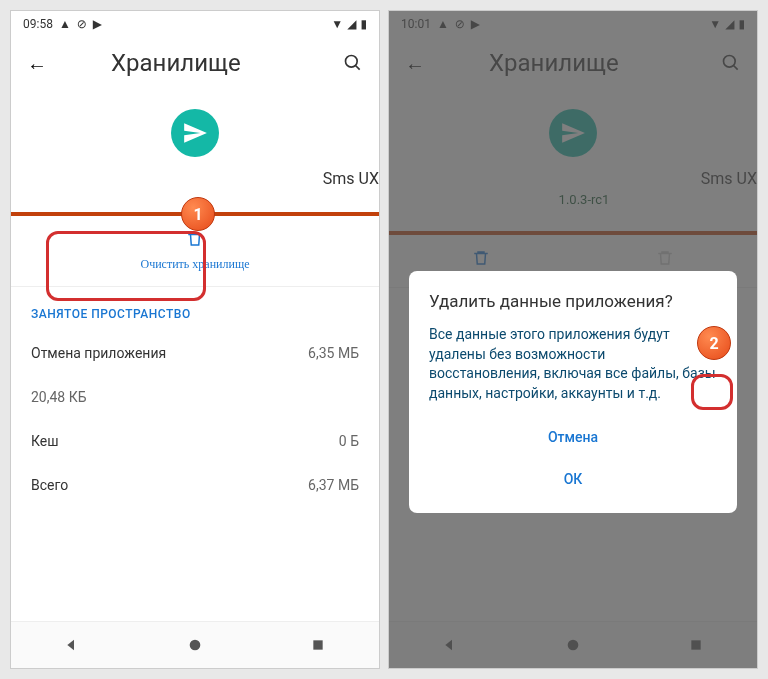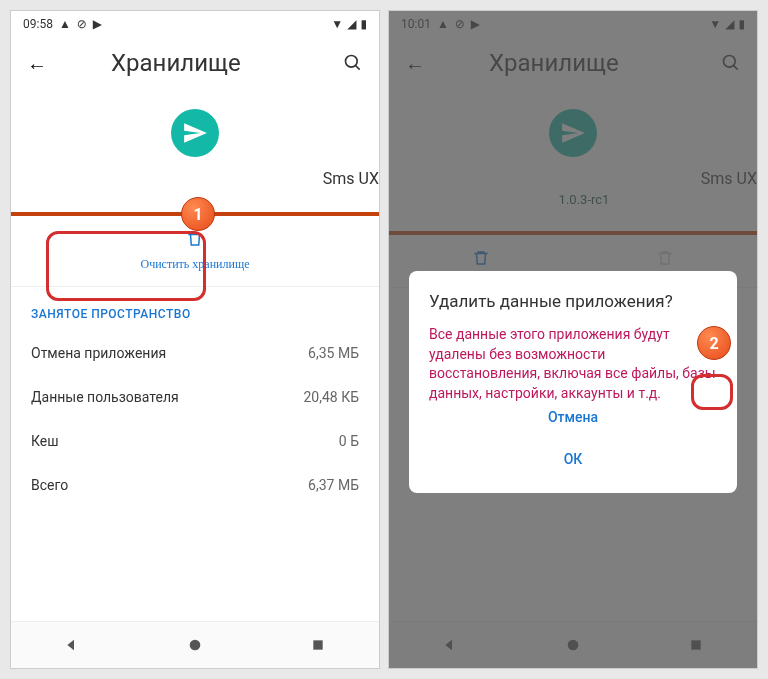--- a/index.html
+++ b/index.html
@@ -24,21 +24,21 @@
 .action-label { font-size: 12px; }
 .section-header { color: #1976d2; font-size: 12px; font-weight: 500; padding: 20px 20px 10px; letter-spacing: 0.5px; }
 .info-row { display: flex; justify-content: space-between; padding: 14px 20px; font-size: 14px; }
 .info-label { color: #333; }
 .info-value { color: #666; }
 .nav-bar { position: absolute; bottom: 0; left: 0; right: 0; display: flex; justify-content: space-around; padding: 14px 0; border-top: 1px solid #eee; background: #fafafa; }
 .nav-btn { width: 18px; height: 18px; cursor: pointer; display: flex; align-items: center; justify-content: center; }
 .overlay { position: absolute; top: 0; left: 0; right: 0; bottom: 0; background: rgba(0,0,0,0.5); z-index: 5; }
 .dialog { position: absolute; top: 260px; left: 20px; right: 20px; background: #fff; border-radius: 8px; padding: 20px; z-index: 10; }
 .dialog-title { font-size: 17px; color: #333; margin-bottom: 14px; }
-.dialog-text { font-size: 14px; color: #be185d; line-height: 1.4; }
+.dialog-text { font-size: 14px; color: #0c4a6e; line-height: 1.4; margin-bottom: 20px; }
 .dialog-actions { display: flex; justify-content: flex-end; gap: 14px; align-items: center; flex-direction: column; }
 .dialog-btn { color: #1976d2; font-size: 14px; font-weight: 500; padding: 6px 10px; cursor: pointer; }
 .highlight-red { border: 3px solid #d32f2f; border-radius: 12px; position: absolute; pointer-events: none; z-index: 15; }
 .badge { width: 34px; height: 34px; border-radius: 50%; background: radial-gradient(circle at 35% 30%, #ff8a50, #e64a19); color: #fff; font-weight: bold; display: flex; align-items: center; justify-content: center; position: absolute; z-index: 20; font-size: 16px; border: 1px solid #bf360c; }
 .phone2-bg .status-bar, .phone2-bg .app-bar, .phone2-bg .app-header, .phone2-bg .actions, .phone2-bg .section-header, .phone2-bg .info-row, .phone2-bg .nav-bar { opacity: 0.55; }
 svg { display: block; }
 </style>
 </head>
 <body>
 
@@ -83,21 +83,20 @@
       </span>
       <span class="action-label">Очистить хранилище</span>
     </div>
   </div>
   <div class="section-header">ЗАНЯТОЕ ПРОСТРАНСТВО</div>
   <div class="info-row">
     <span class="info-label">Отмена приложения</span>
     <span class="info-value">6,35 МБ</span>
   </div>
   <div class="info-row">
-    <span class="info-label">Данные пользователя</span>
     <span class="info-value">20,48 КБ</span>
   </div>
   <div class="info-row">
     <span class="info-label">Кеш</span>
     <span class="info-value">0 Б</span>
   </div>
   <div class="info-row">
     <span class="info-label">Всего</span>
     <span class="info-value">6,37 МБ</span>
   </div>

